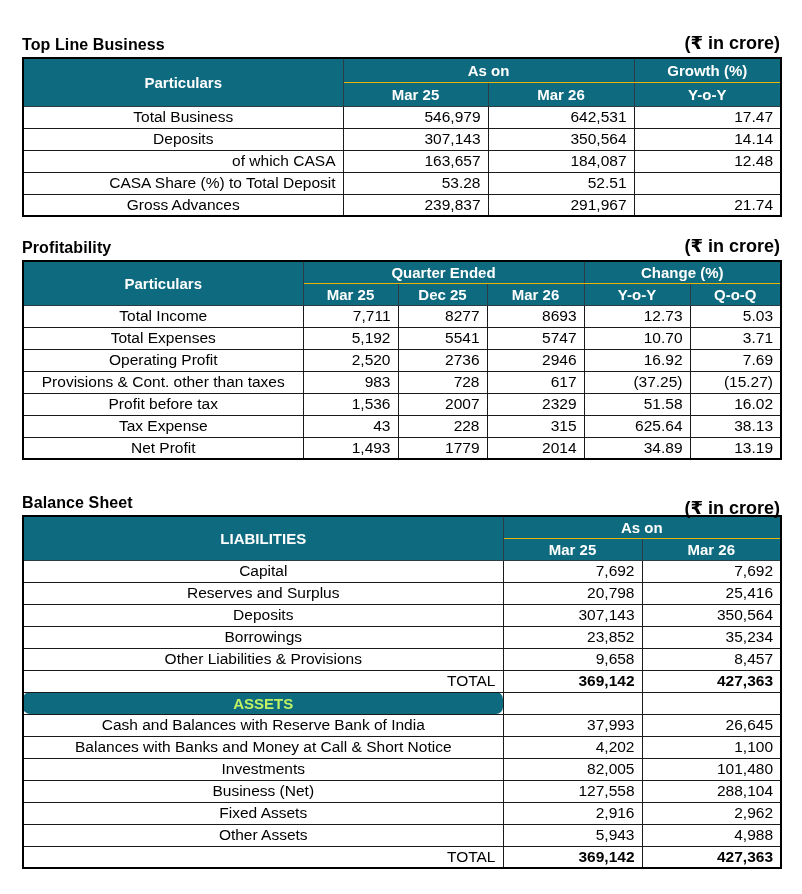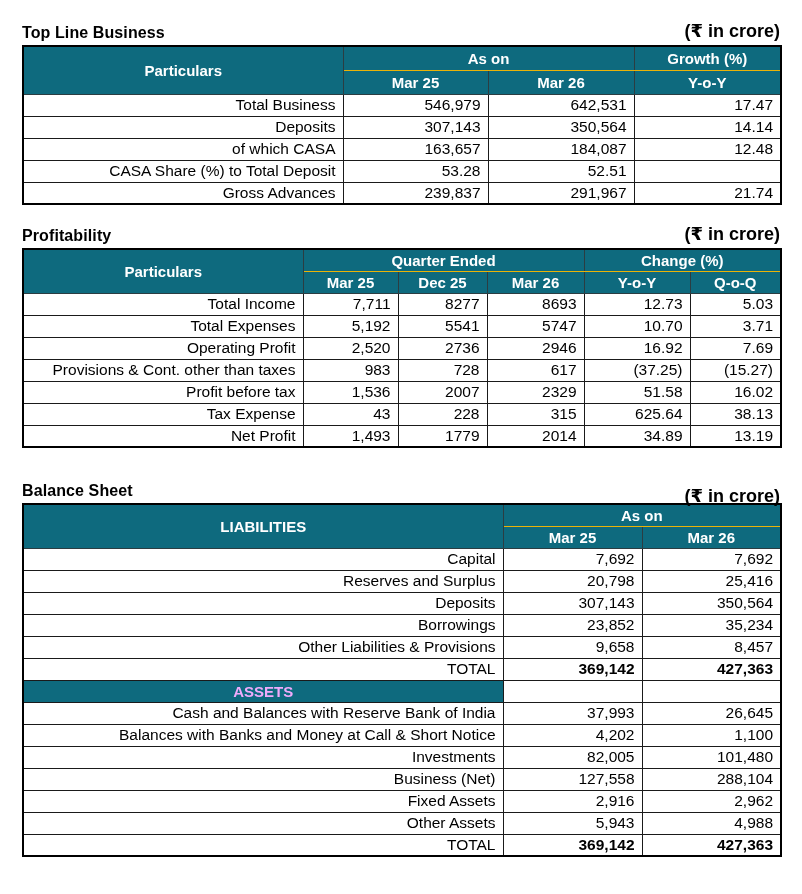--- a/index.html
+++ b/index.html
@@ -1,18 +1,18 @@
 <!DOCTYPE html>
 <html><head>
 <meta charset="utf-8">
 <style>
   * { margin:0; padding:0; box-sizing:border-box; }
   html,body { width:802px; height:894px; background:#ffffff; overflow:hidden;
               font-family:"Liberation Sans","DejaVu Sans",sans-serif; color:#000; }
-  .page { padding:20px 22px 0 22px; }
+  .page { padding:12px 22px 0 22px;margin-top:20px; }
 
   .section { width:758px; }
   .sec2 { margin-top:18px; }
   .sec3 { margin-top:30px; }
 
   .title-row { display:flex; justify-content:space-between; align-items:flex-end; margin-bottom:3px; }
   .title { font-size:16px; font-weight:bold; letter-spacing:0.1px; }
   .unit  { font-size:18px; font-weight:bold; }
   .sec3 .unit { position:relative; top:7px; }
 
@@ -20,25 +20,25 @@
 
   th { background:#0E6A7E; color:#ffffff; font-weight:bold; font-size:15px;
        text-align:center; border:1px solid #2b3d42; height:24px; padding:1px 4px; }
   .t2 th, .t3 th { height:22px; }
   th.hg  { border-bottom:1px solid #eab308; }
   tr.sub th { border-top:1px solid #8aa7ae; }
   th.hp { border-bottom:1px solid #2b3d42; }
 
   td { border:1px solid #1a1a1a; height:22px; font-size:15.5px; padding:1px 7px;
        background:#ffffff; white-space:nowrap; overflow:hidden; }
-  td.lbl { text-align:right; }
+  td.lbl { text-align:center; }
   td.lbl.r { text-align:right; }
   td.num { text-align:right; }
   td.b { font-weight:bold; }
-  td.sec-hdr { background:#0E6A7E; color:#f0abfc; font-weight:bold; text-align:center; font-size:15px; }
+  td.sec-hdr { background:#0E6A7E; color:#bef264; font-weight:bold; text-align:center; font-size:15px;border-radius:7px; }
 </style>
 </head>
 <body>
 
 <div class="page">
 
   <div class="section sec1">
     <div class="title-row">
       <span class="title">Top Line Business</span>
       <span class="unit">(₹ in crore)</span>

